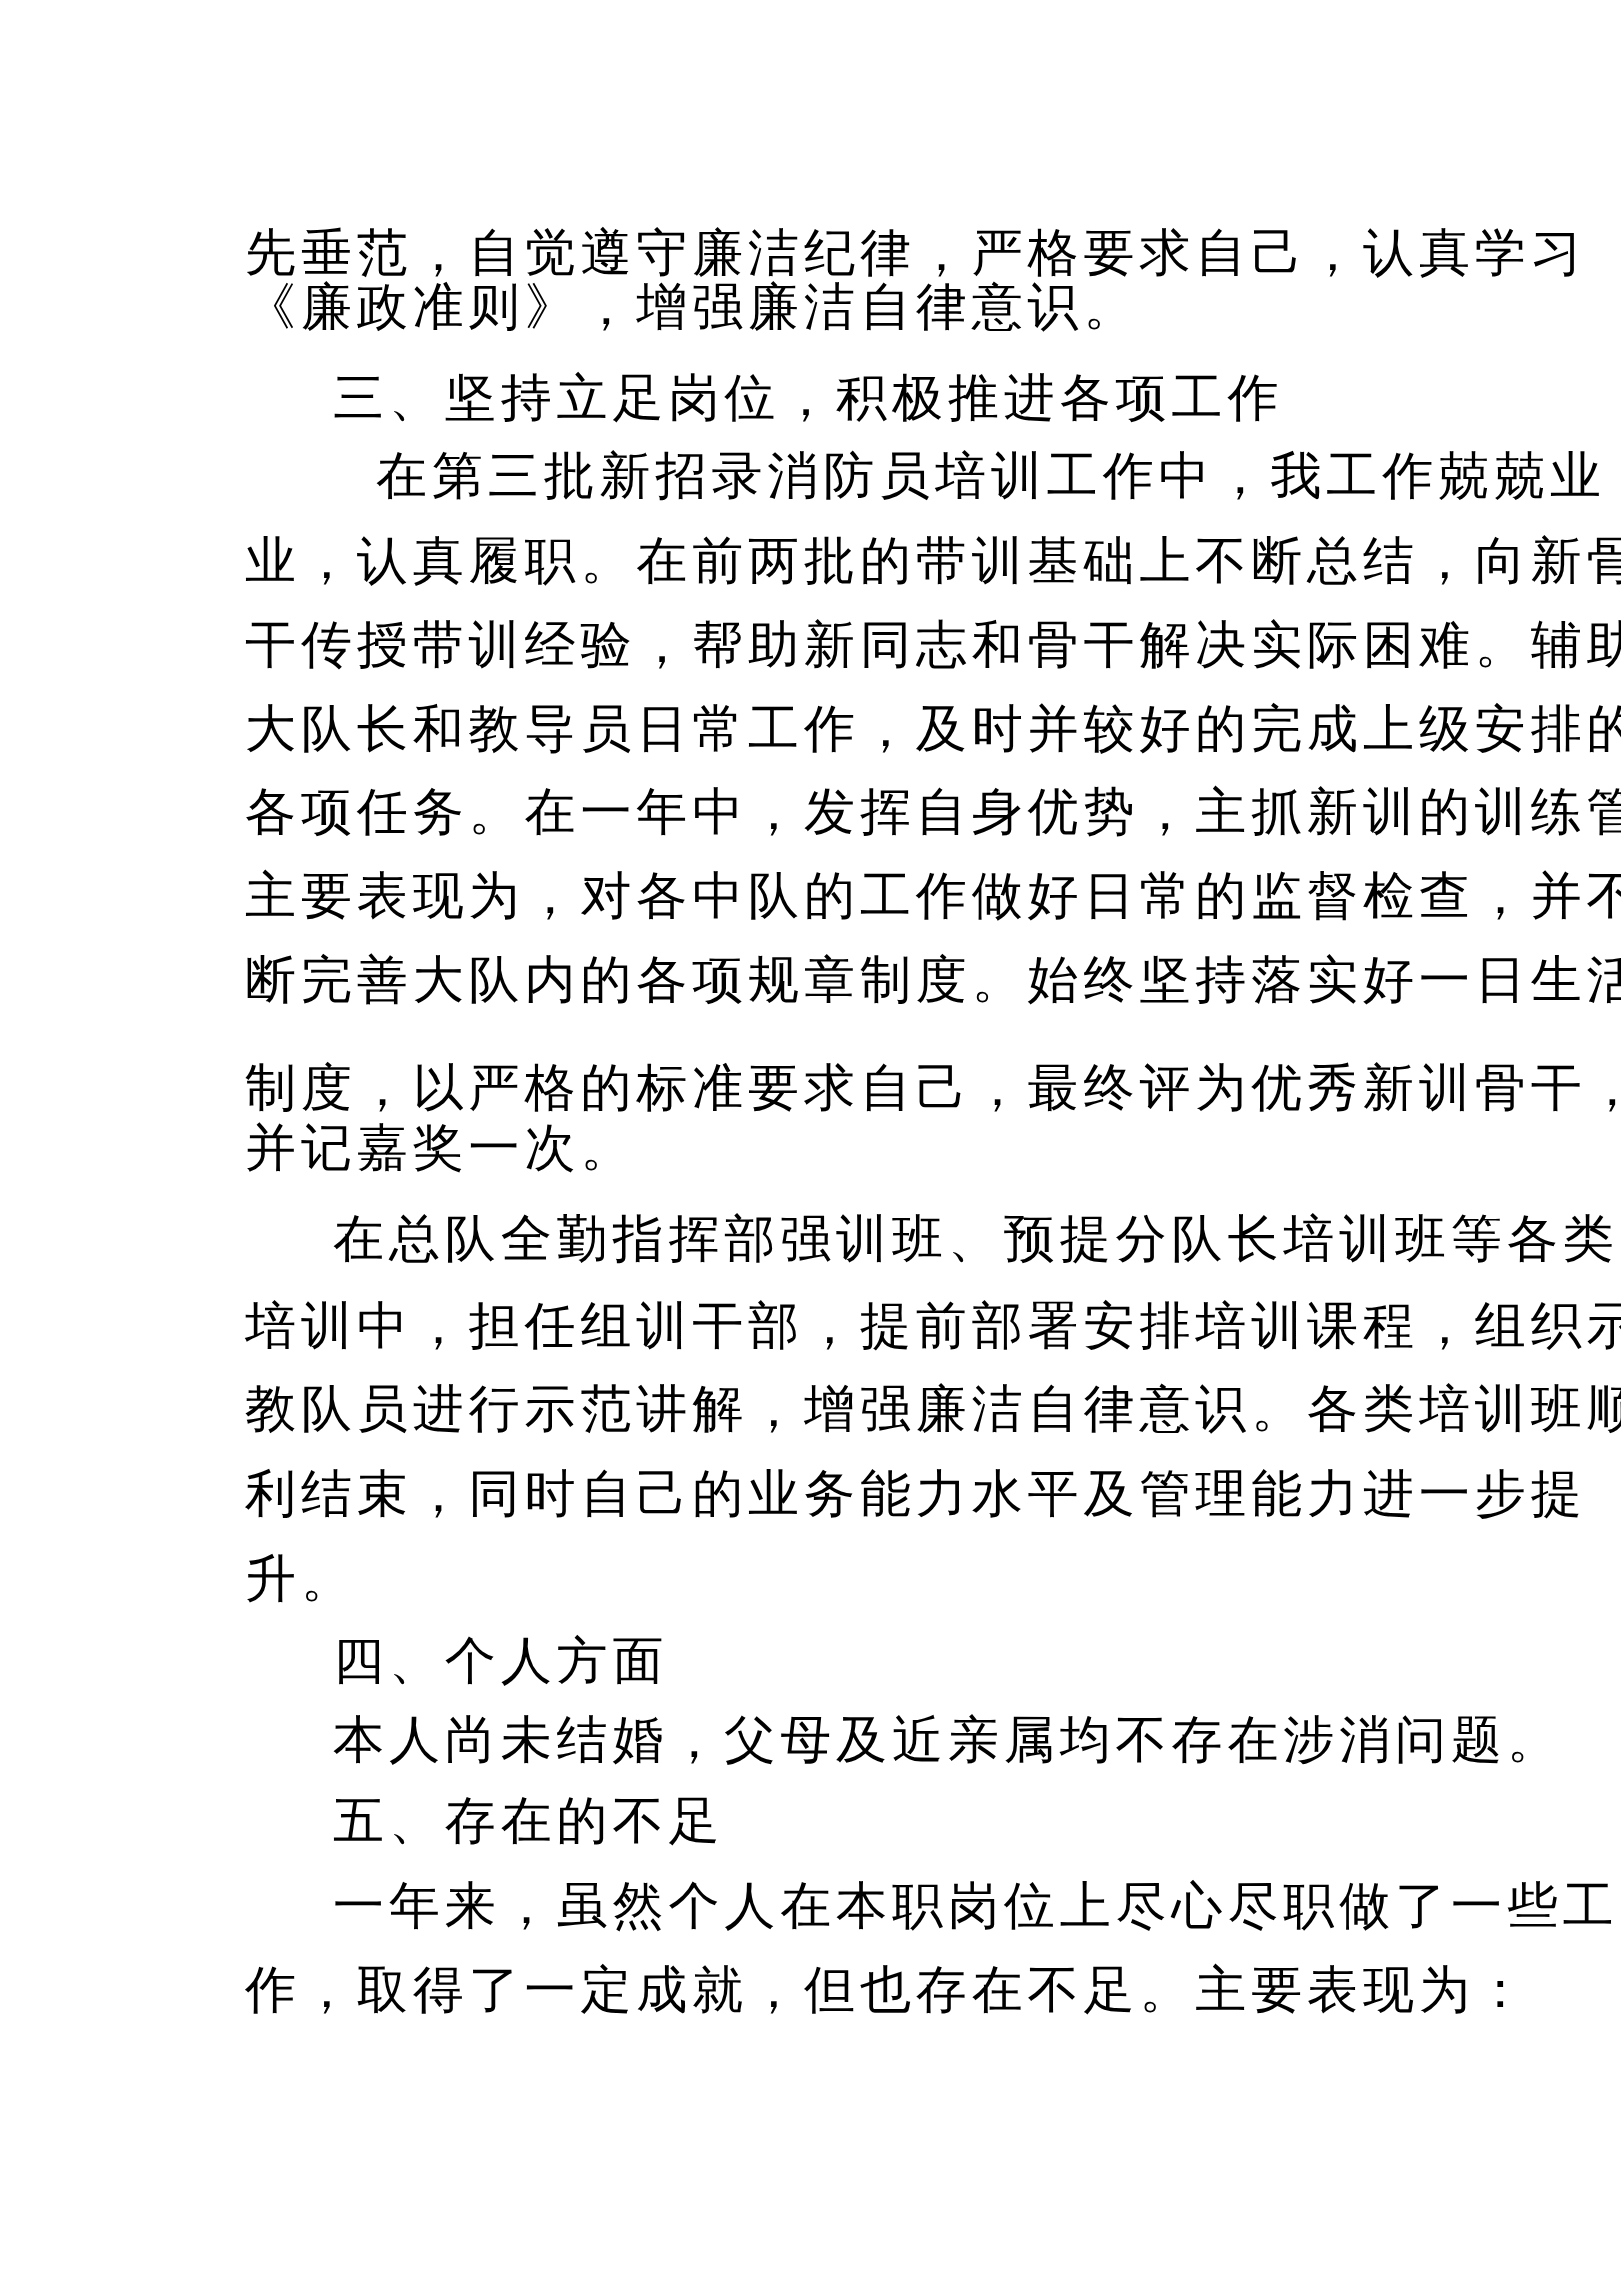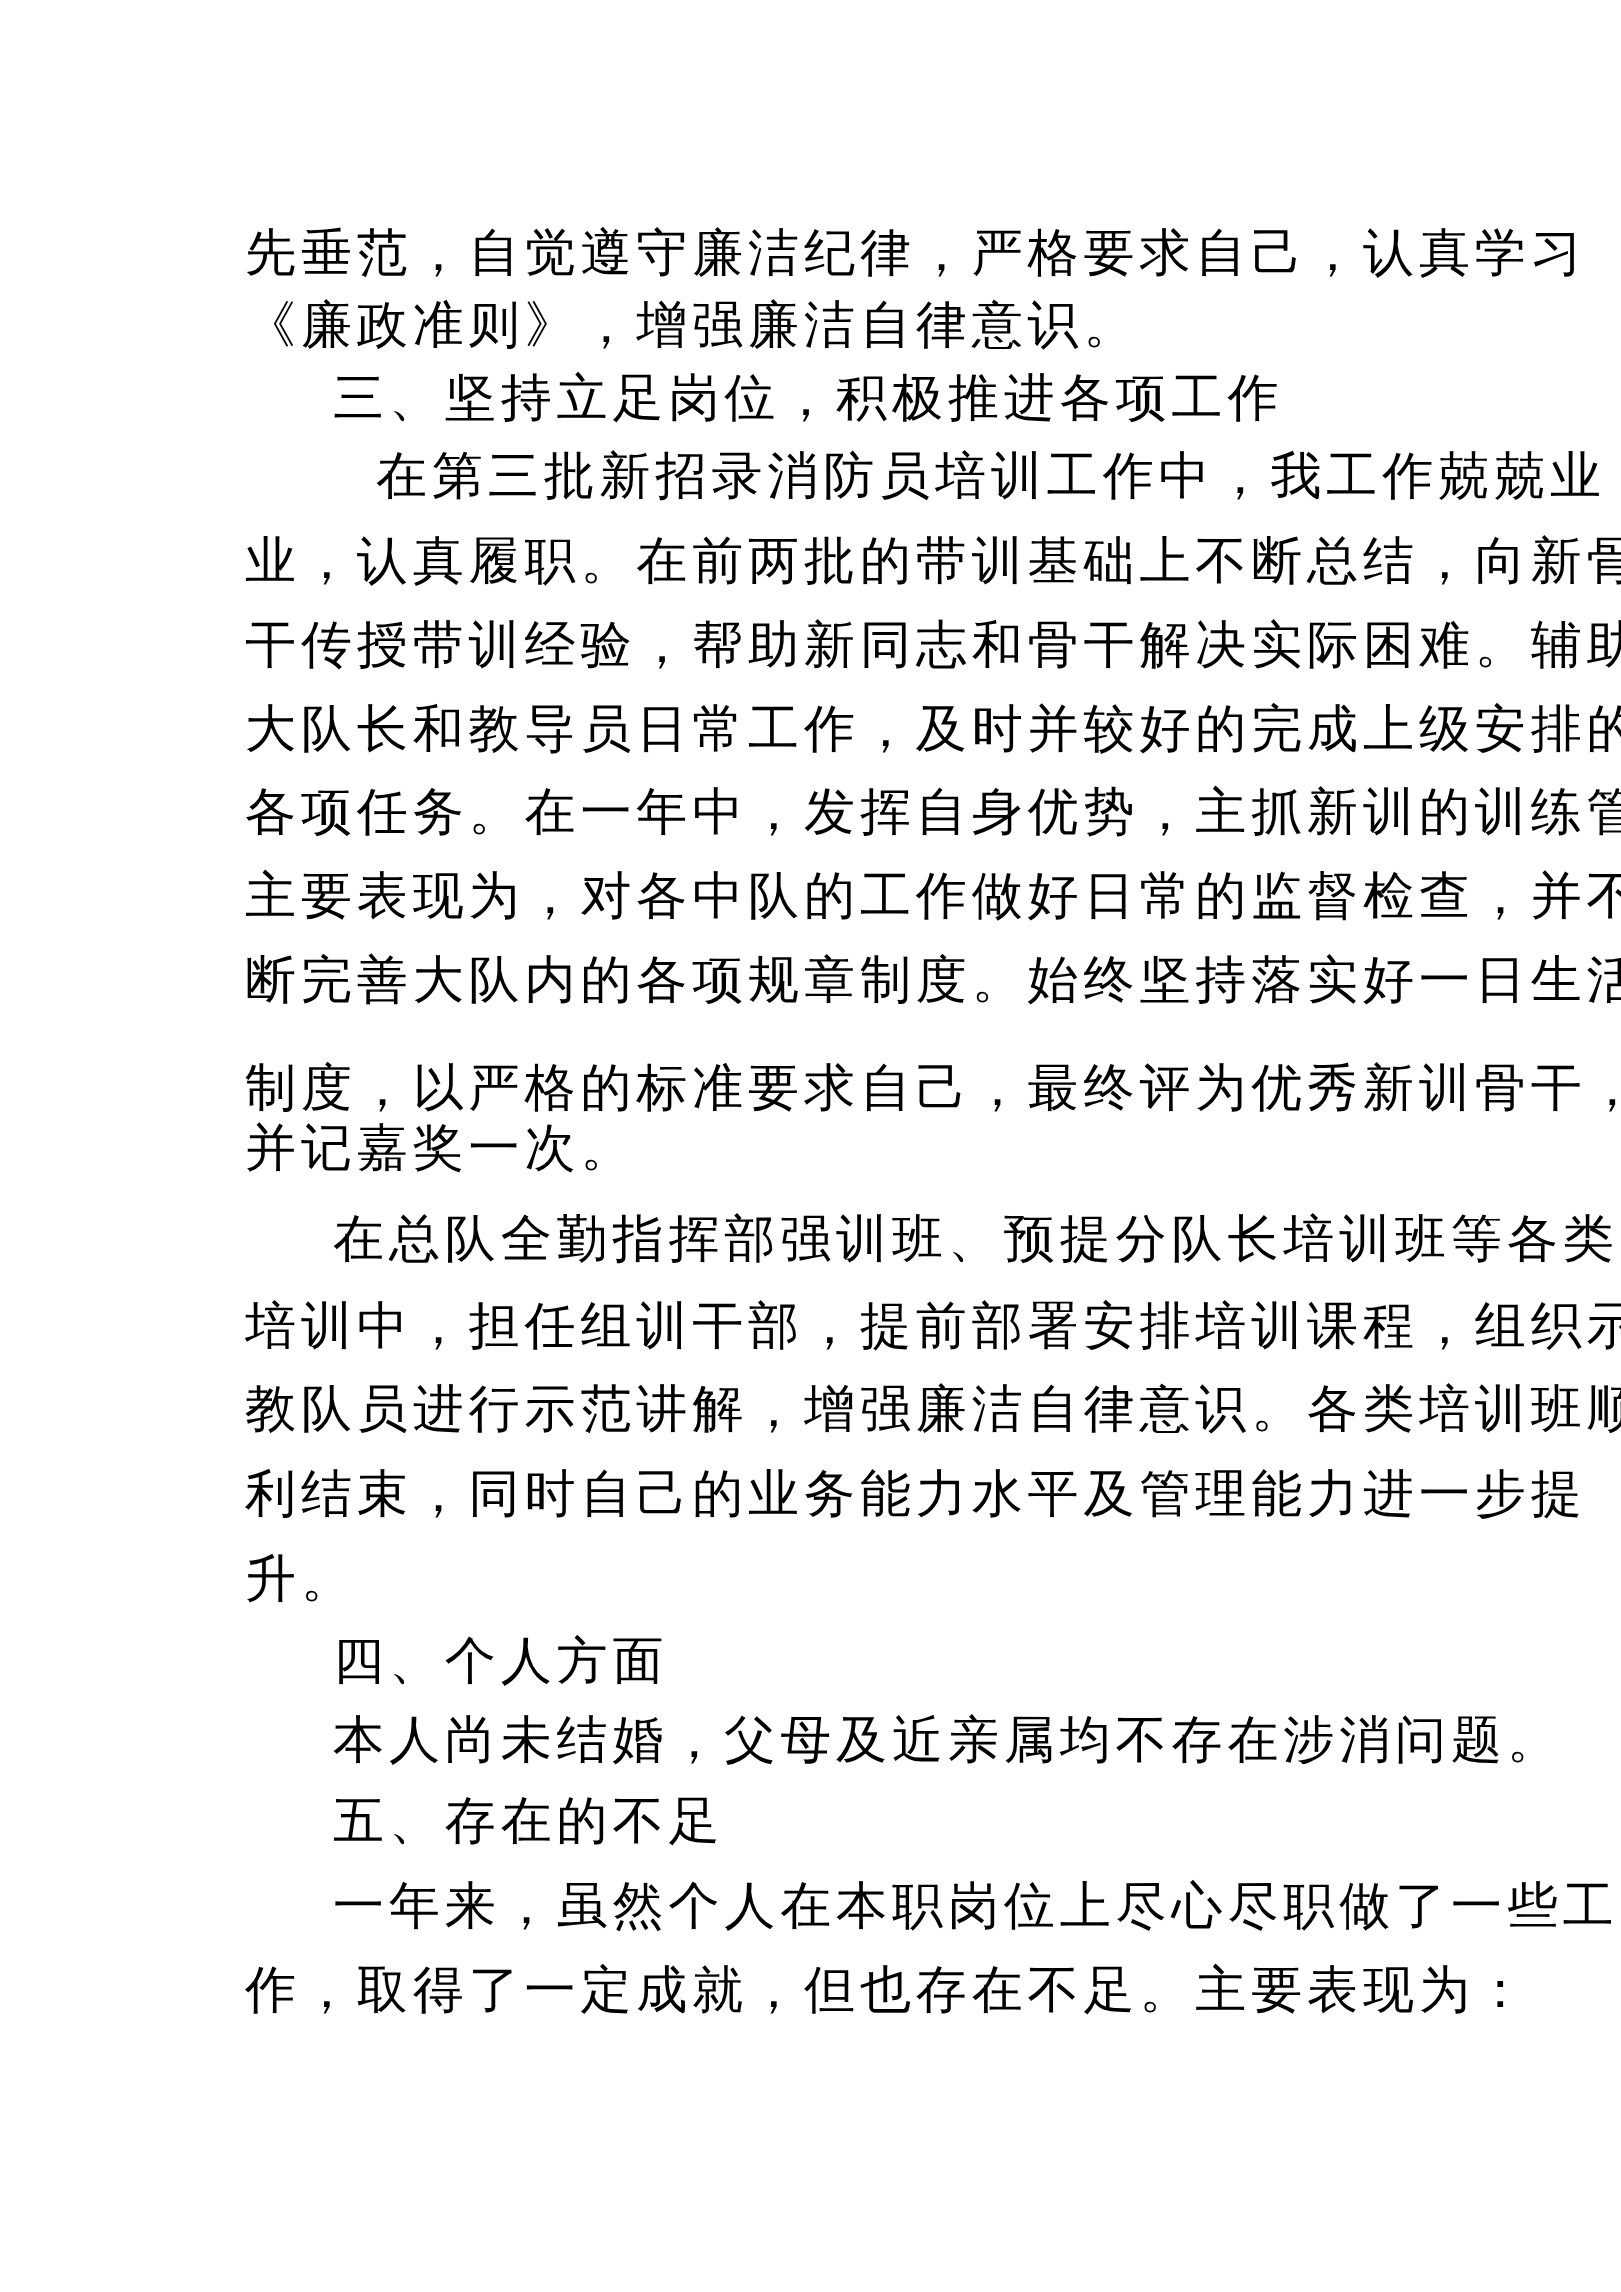--- a/index.html
+++ b/index.html
@@ -11,21 +11,21 @@
     font-size:51px; line-height:59px; color:#000;
     white-space:nowrap; letter-spacing:4.9px;
   }
   .indent { left:333px; }
 </style>
 </head>
 <body>
 
 <div class="page" id="page">
     <div class="line" style="top: 223px;">先垂范，自觉遵守廉洁纪律，严格要求自己，认真学习</div>
-    <div class="line" style="top: 295px;">《廉政准则》，增强廉洁自律意识。</div>
+    <div class="line" style="top: 277px;">《廉政准则》，增强廉洁自律意识。</div>
     <div class="line indent" style="top: 368px; width: 1059px;">三、坚持立足岗位，积极推进各项工作</div>
     <div class="line indent" style="top: 446px; width: 1059px; margin-left: 43px;">在第三批新招录消防员培训工作中，我工作兢兢业</div>
     <div class="line" style="top: 531px;">业，认真履职。在前两批的带训基础上不断总结，向新骨</div>
     <div class="line" style="top: 615px;">干传授带训经验，帮助新同志和骨干解决实际困难。辅助</div>
     <div class="line" style="top: 699px;">大队长和教导员日常工作，及时并较好的完成上级安排的</div>
     <div class="line" style="top: 782px;">各项任务。在一年中，发挥自身优势，主抓新训的训练管</div>
     <div class="line" style="top: 866px;">主要表现为，对各中队的工作做好日常的监督检查，并不</div>
     <div class="line" style="top: 950px;">断完善大队内的各项规章制度。始终坚持落实好一日生活</div>
     <div class="line" style="top: 1058px;">制度，以严格的标准要求自己，最终评为优秀新训骨干，</div>
     <div class="line" style="top: 1118px;">并记嘉奖一次。</div>

